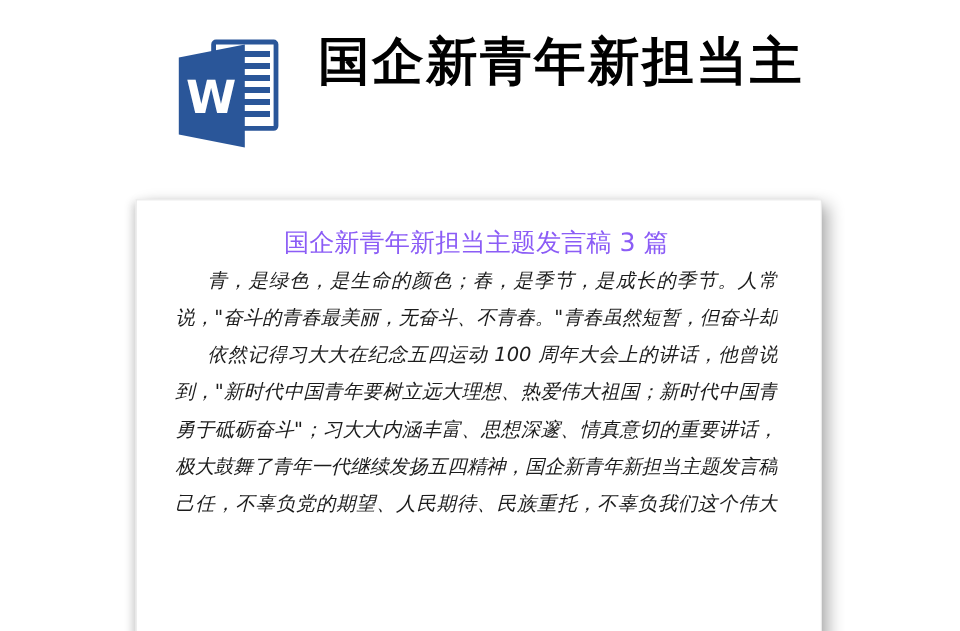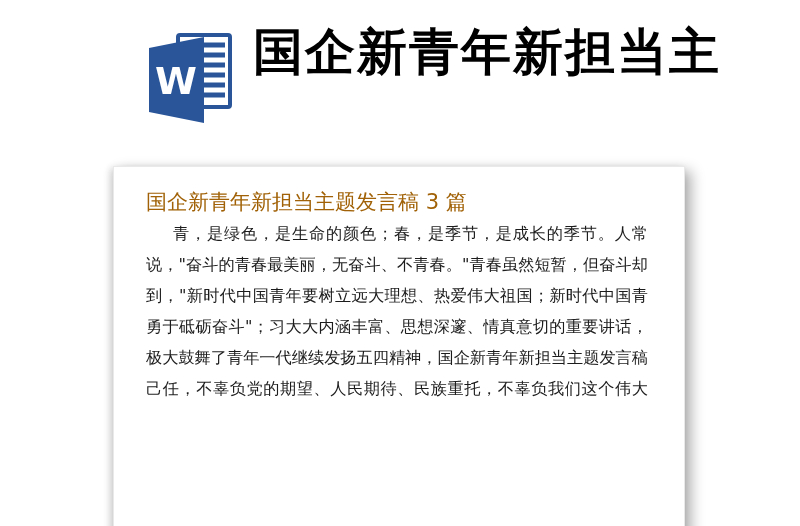--- a/index.html
+++ b/index.html
@@ -12,57 +12,58 @@
   }
 
   
   .header-icon {
     position: absolute;
     left: 146px; top: 32px;
     width: 90px; height: 92px;
   }
   .header-title {
     position: absolute;
-    left: 253px; top: 28px;
-    font-size: 50px;
+    left: 265px; top: 28px;
+    font-size: 43px;
     font-weight: 700;
     line-height: 48px;
     letter-spacing: 2px;
     color: #000000;
     white-space: nowrap;
   }
 
   
   .doc-page {
     position: absolute;
     left: 113px; top: 166px;
     width: 572px; height: 480px;
     background: #ffffff;
     border: 1px solid #e9e9e9;
     box-shadow: -3px 2px 7px rgba(0,0,0,0.14), 6px 5px 13px rgba(0,0,0,0.32);
     padding: 20px 36px 30px 32px;
   }
   .doc-title, .doc-section {
     font-size: 21px;
     line-height: 31px;
-    text-align: left;
-    color: #a16207;
+    text-align: center;
+    color: #8b5cf6;
     font-weight: 400;
     white-space: nowrap;
   }
   .doc-body { margin-top: 0; }
   .doc-line {
     font-size: 16.2px;
     line-height: 31px;
     height: 31px;
     color: #1c1c1c;
     white-space: nowrap;
     text-align: justify;
     text-align-last: justify;
     overflow: hidden;
+    font-style: italic;
   }
   .doc-line.indent { text-indent: 27px; }
   .doc-line.para-end { text-align-last: left; }
 </style>
 </head>
 <body>
 
 <div class="header-icon">
   <svg width="90" height="92" viewBox="0 0 90 92">
 
@@ -89,19 +90,20 @@
   <div class="doc-title">国企新青年新担当主题发言稿 3 篇</div>
 
   <div class="doc-body">
 
     <div>
       <div class="doc-line indent">青，是绿色，是生命的颜色；春，是季节，是成长的季节。人常</div>
       <div class="doc-line">说，"奋斗的青春最美丽，无奋斗、不青春。"青春虽然短暂，但奋斗却</div>
     </div>
 
     <div>
+      <div class="doc-line indent">依然记得习大大在纪念五四运动 100 周年大会上的讲话，他曾说</div>
       <div class="doc-line">到，"新时代中国青年要树立远大理想、热爱伟大祖国；新时代中国青</div>
       <div class="doc-line">勇于砥砺奋斗"；习大大内涵丰富、思想深邃、情真意切的重要讲话，</div>
       <div class="doc-line">极大鼓舞了青年一代继续发扬五四精神，国企新青年新担当主题发言稿</div>
       <div class="doc-line">己任，不辜负党的期望、人民期待、民族重托，不辜负我们这个伟大</div>
     </div>
   </div>
 </div>
 
 </body></html>

